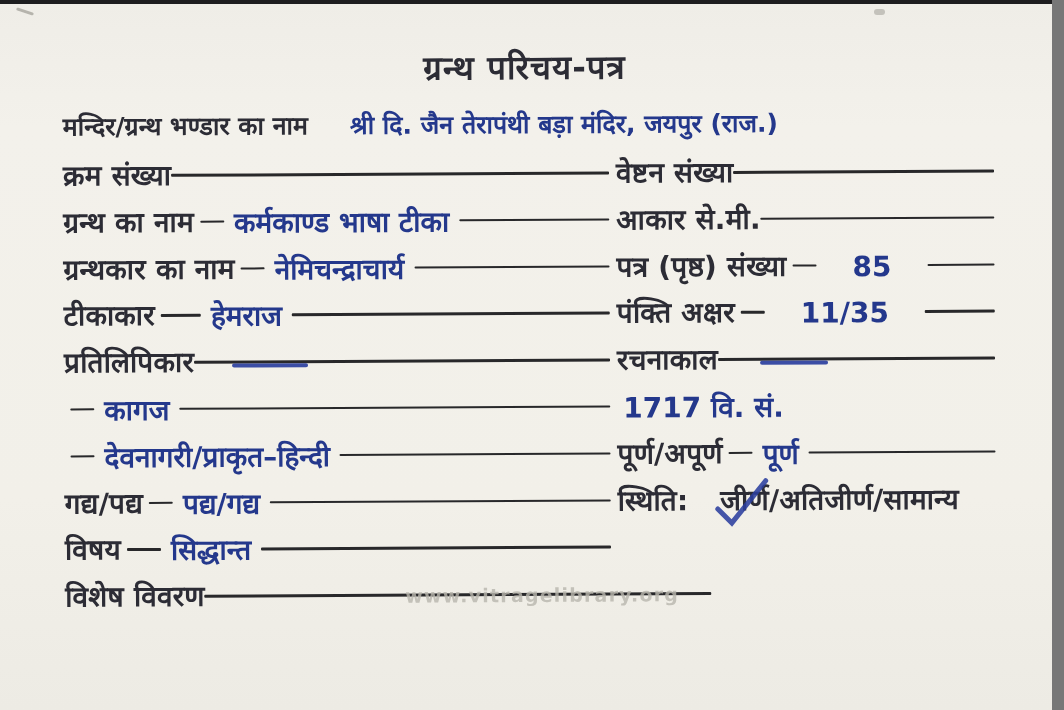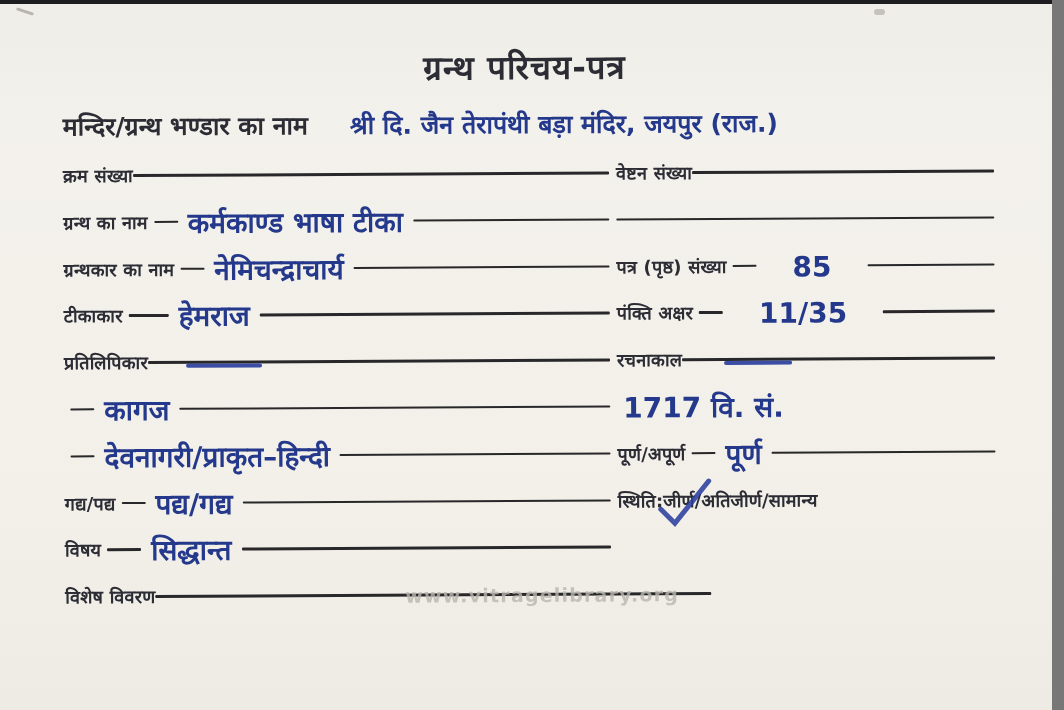--- a/index.html
+++ b/index.html
@@ -14,29 +14,29 @@
   .tilt{position:absolute;inset:0;transform:rotate(-0.3deg);}
   .title{position:absolute;top:44px;left:0;width:100%;text-align:center;
     font-size:33px;font-weight:bold;color:#2c2c35;letter-spacing:1px;}
   .header-row{position:absolute;top:106px;left:64px;right:10px;display:flex;align-items:flex-start;white-space:nowrap;}
   .header-label{font-size:25px;font-weight:bold;color:#2c2c35;}
   .header-value{font-size:25px;font-weight:bold;color:#24388c;margin-left:42px;}
   .col{position:absolute;top:157px;}
   .col-left{left:64px;width:546px;}
   .col-right{left:617px;width:378px;}
   .row{height:46.8px;display:flex;align-items:flex-start;white-space:nowrap;}
-  .lab{font-size:18px;font-weight:bold;line-height:34px;color:#2c2c35;letter-spacing:.2px;text-align:right;}
+  .lab{font-size:28px;font-weight:bold;line-height:34px;color:#2c2c35;letter-spacing:.2px;text-align:right;}
   .val{font-size:28px;font-weight:bold;line-height:34px;color:#24388c;margin:1px 10px 0 10px;}
   .num{padding:0 26px;}
   .rule{flex:1;height:2.5px;background:#28282a;margin-top:15px;position:relative;border-radius:1px;min-width:14px;}
   .seg{flex:none;width:24px;height:2.5px;background:#28282a;margin-top:15px;margin-left:6px;border-radius:1px;}
   .row-wide .rule{margin-right:-100px;}
   .blue-dash{position:absolute;top:3px;left:38px;width:76px;height:3.5px;background:#2b3f9e;opacity:.92;border-radius:2px;}
   .blue-dash.r{left:42px;width:68px;}
-  .checked{position:relative;display:inline-block;}
+  .checked{position:relative;display:inline-block;margin-left:32px;}
   .check-svg{position:absolute;left:-10px;top:-9px;width:62px;height:54px;overflow:visible;}
   .watermark{position:absolute;left:404px;top:584px;font-size:19px;font-weight:bold;
     color:#b9b7ae;opacity:.8;letter-spacing:1.2px;}
 </style>
 </head>
 <body>
 
 <div class="card">
   <div class="topbar"></div>
   <div class="smudge1"></div>
@@ -119,20 +119,21 @@
     </div>
 
     <div class="col col-right">
 
       <div class="row">
         <span class="lab">वेष्टन संख्या</span>
         <span class="rule"></span>
       </div>
 
       <div class="row">
+        <span class="lab">आकार से.मी.</span>
         <span class="rule"></span>
       </div>
 
       <div class="row">
         <span class="lab">पत्र (पृष्ठ) संख्या</span>
         <span class="seg"></span>
         <span class="val num">85</span>
         <span class="rule"></span>
       </div>
 

